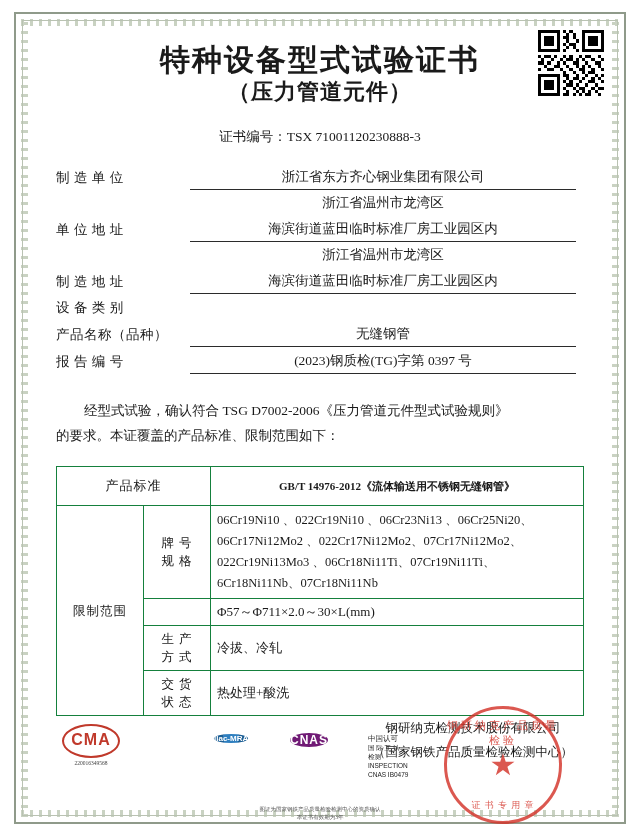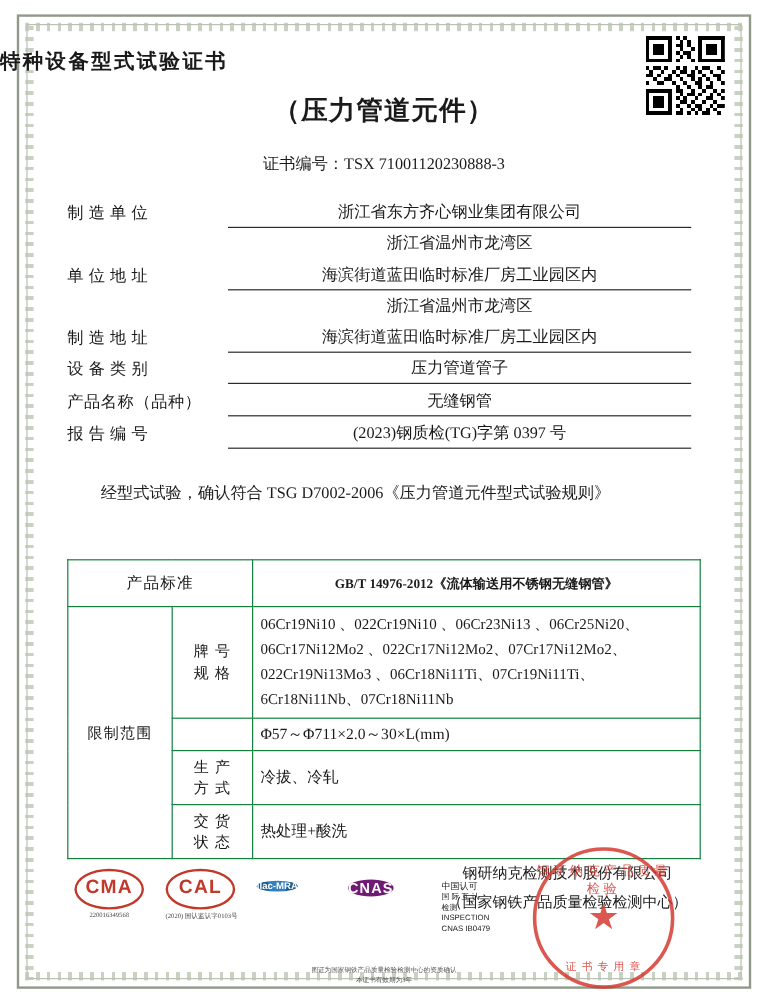--- a/index.html
+++ b/index.html
@@ -72,21 +72,22 @@
   .qr canvas, .qr .qrgrid {
     display: block;
   }
 
   
   .title-main {
     position: absolute;
     left: 0;
     top: 40px;
     width: 640px;
-    font-size: 17px;
+    text-align: center;
+    font-size: 30px;
     font-weight: bold;
     letter-spacing: 2px;
     font-family: "Liberation Serif", "DejaVu Serif", serif;
   }
   .title-sub {
     position: absolute;
     left: 0;
     top: 77px;
     width: 640px;
     text-align: center;
@@ -469,37 +470,37 @@
       <div class="field-value noline">浙江省温州市龙湾区</div>
     </div>
 
     <div class="field-row">
       <div class="field-label spread">制 造 地 址</div>
       <div class="field-value">海滨街道蓝田临时标准厂房工业园区内</div>
     </div>
 
     <div class="field-row tall">
       <div class="field-label spread">设 备 类 别</div>
-      <div class="field-value">压力管道管子</div>
     </div>
 
     <div class="field-row tall">
       <div class="field-label">产品名称（品种）</div>
       <div class="field-value">无缝钢管</div>
     </div>
 
     <div class="field-row tall">
       <div class="field-label spread">报 告 编 号</div>
       <div class="field-value">(2023)钢质检(TG)字第 0397 号</div>
     </div>
 
   </div>
 
   <div class="para">
     <span class="indent">经型式试验，确认符合 TSG D7002-2006《压力管道元件型式试验规则》</span>
+    <span>的要求。本证覆盖的产品标准、限制范围如下：</span>
   </div>
 
   <table class="spec">
     <tbody>
       <tr class="std-row">
         <td class="col-a std-title" colspan="2">产品标准</td>
         <td class="std-value">GB/T 14976-2012《流体输送用不锈钢无缝钢管》</td>
       </tr>
       <tr>
         <td class="col-a vlabel" rowspan="4">
@@ -537,24 +538,20 @@
     </tbody>
   </table>
 
   <div class="logos">
 
     <div class="logo" style="left:6px; top:10px;">
       <span class="ring-logo">CMA</span>
       <div class="logo-caption">220016349568</div>
     </div>
 
-    <div class="logo" style="left:82px; top:10px;">
-      <span class="ring-logo">CAL</span>
-      <div class="logo-caption">(2020) 国认监认字0103号</div>
-    </div>
 
     <div class="logo" style="left:158px; top:10px;">
       <span class="ilac">ilac-MRA</span>
     </div>
 
     <div class="logo" style="left:234px; top:10px;">
       <span class="cnas">CNAS</span>
     </div>
 
     <div class="cnas-text" style="position:absolute; left:312px; top:20px; width:70px;">

